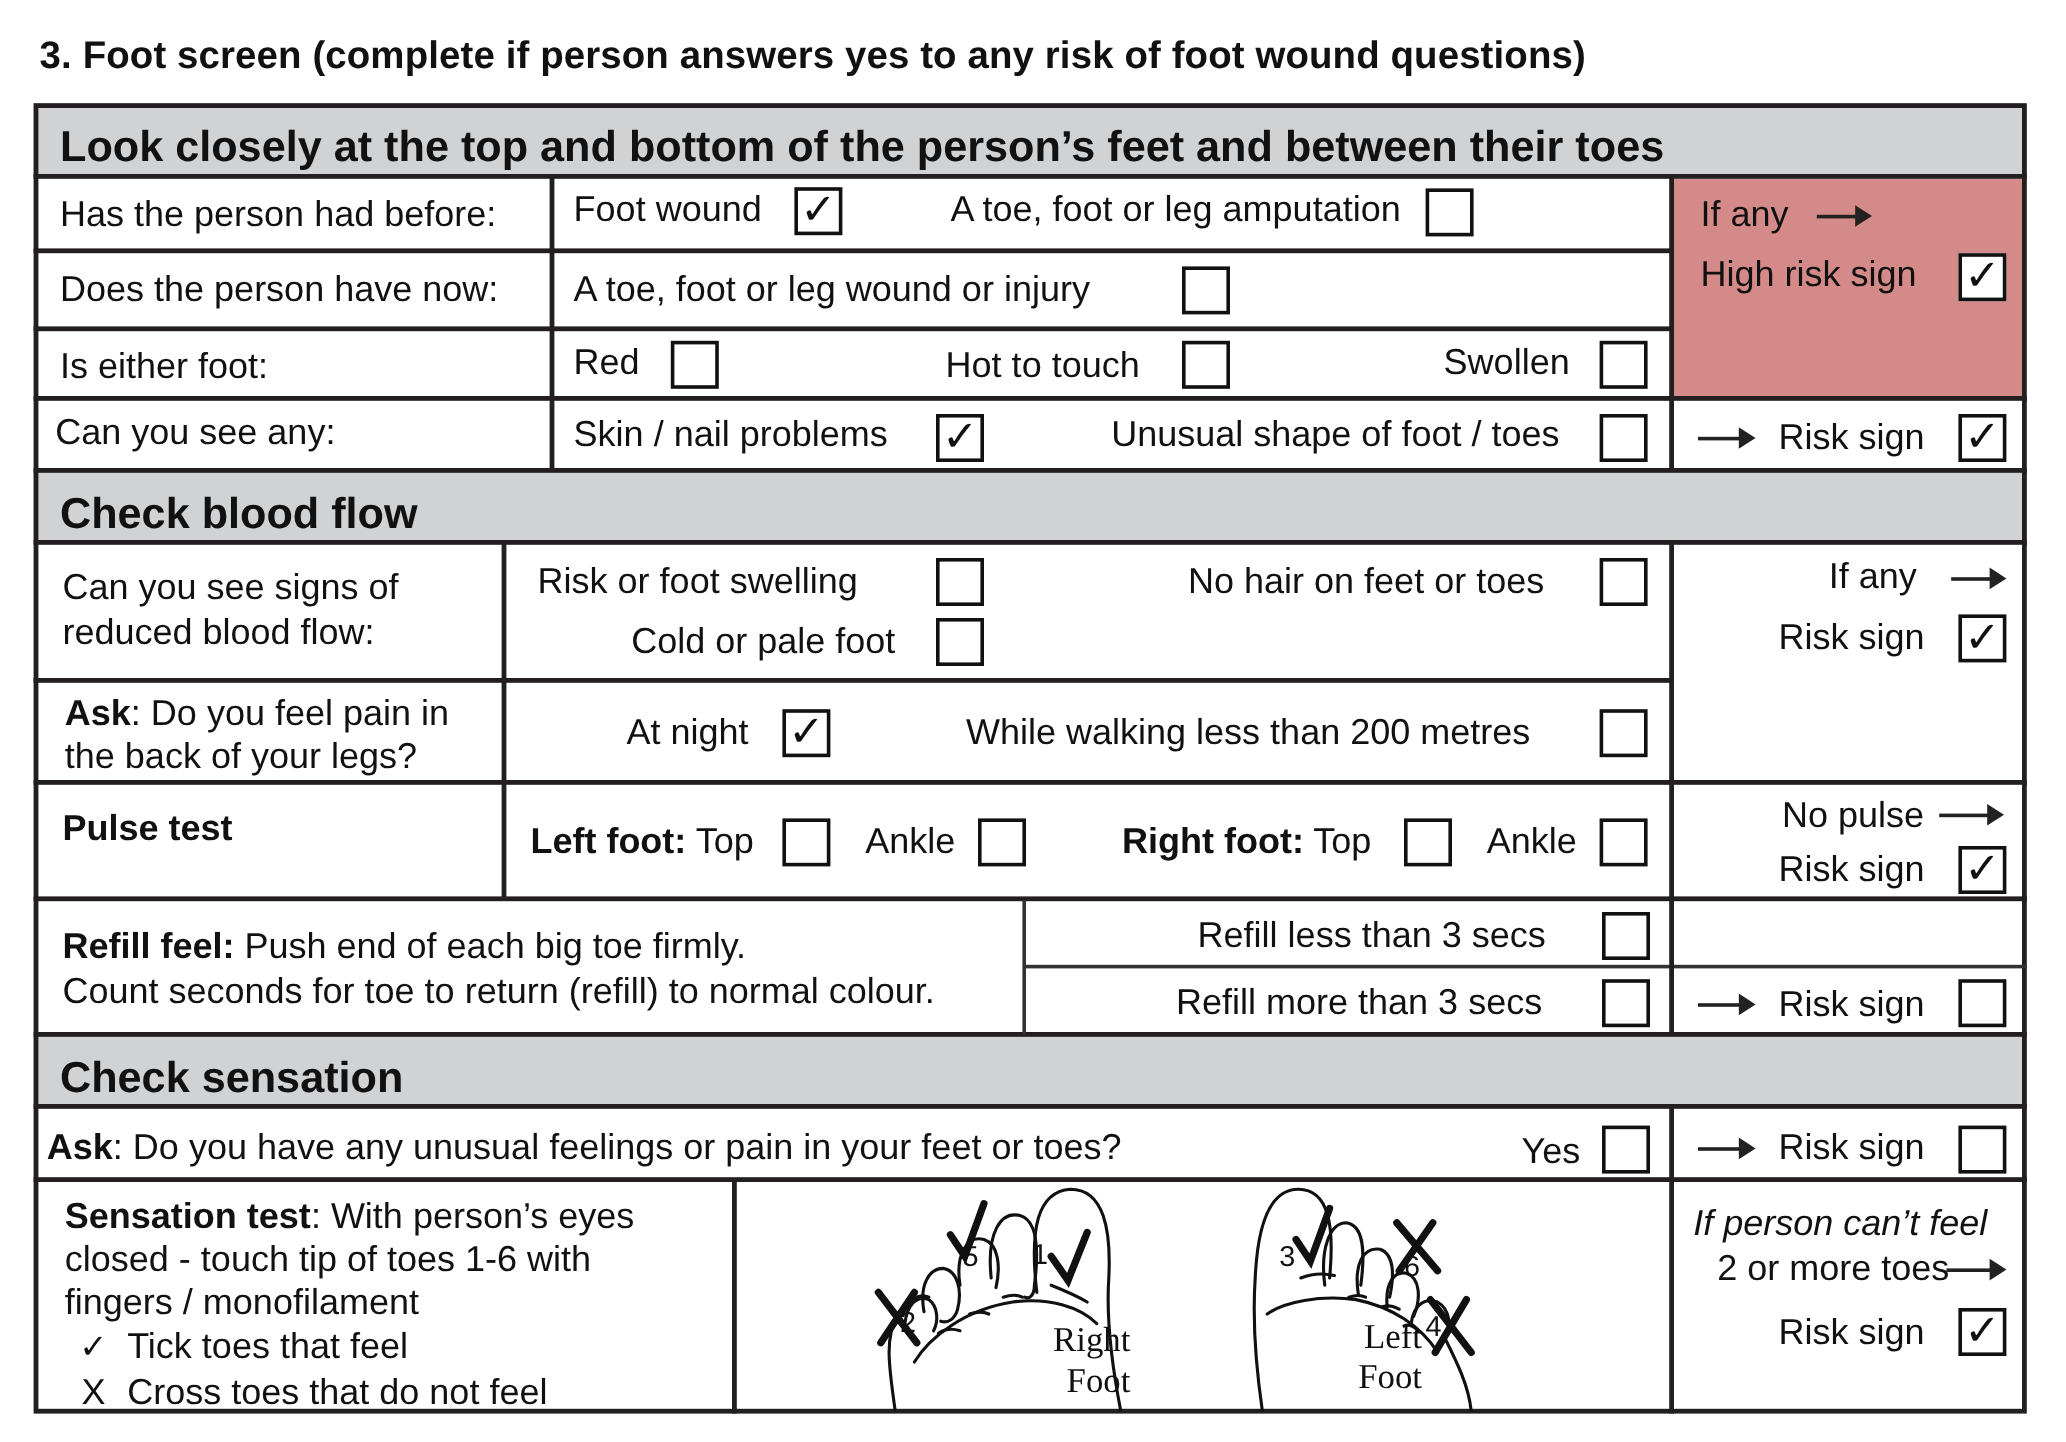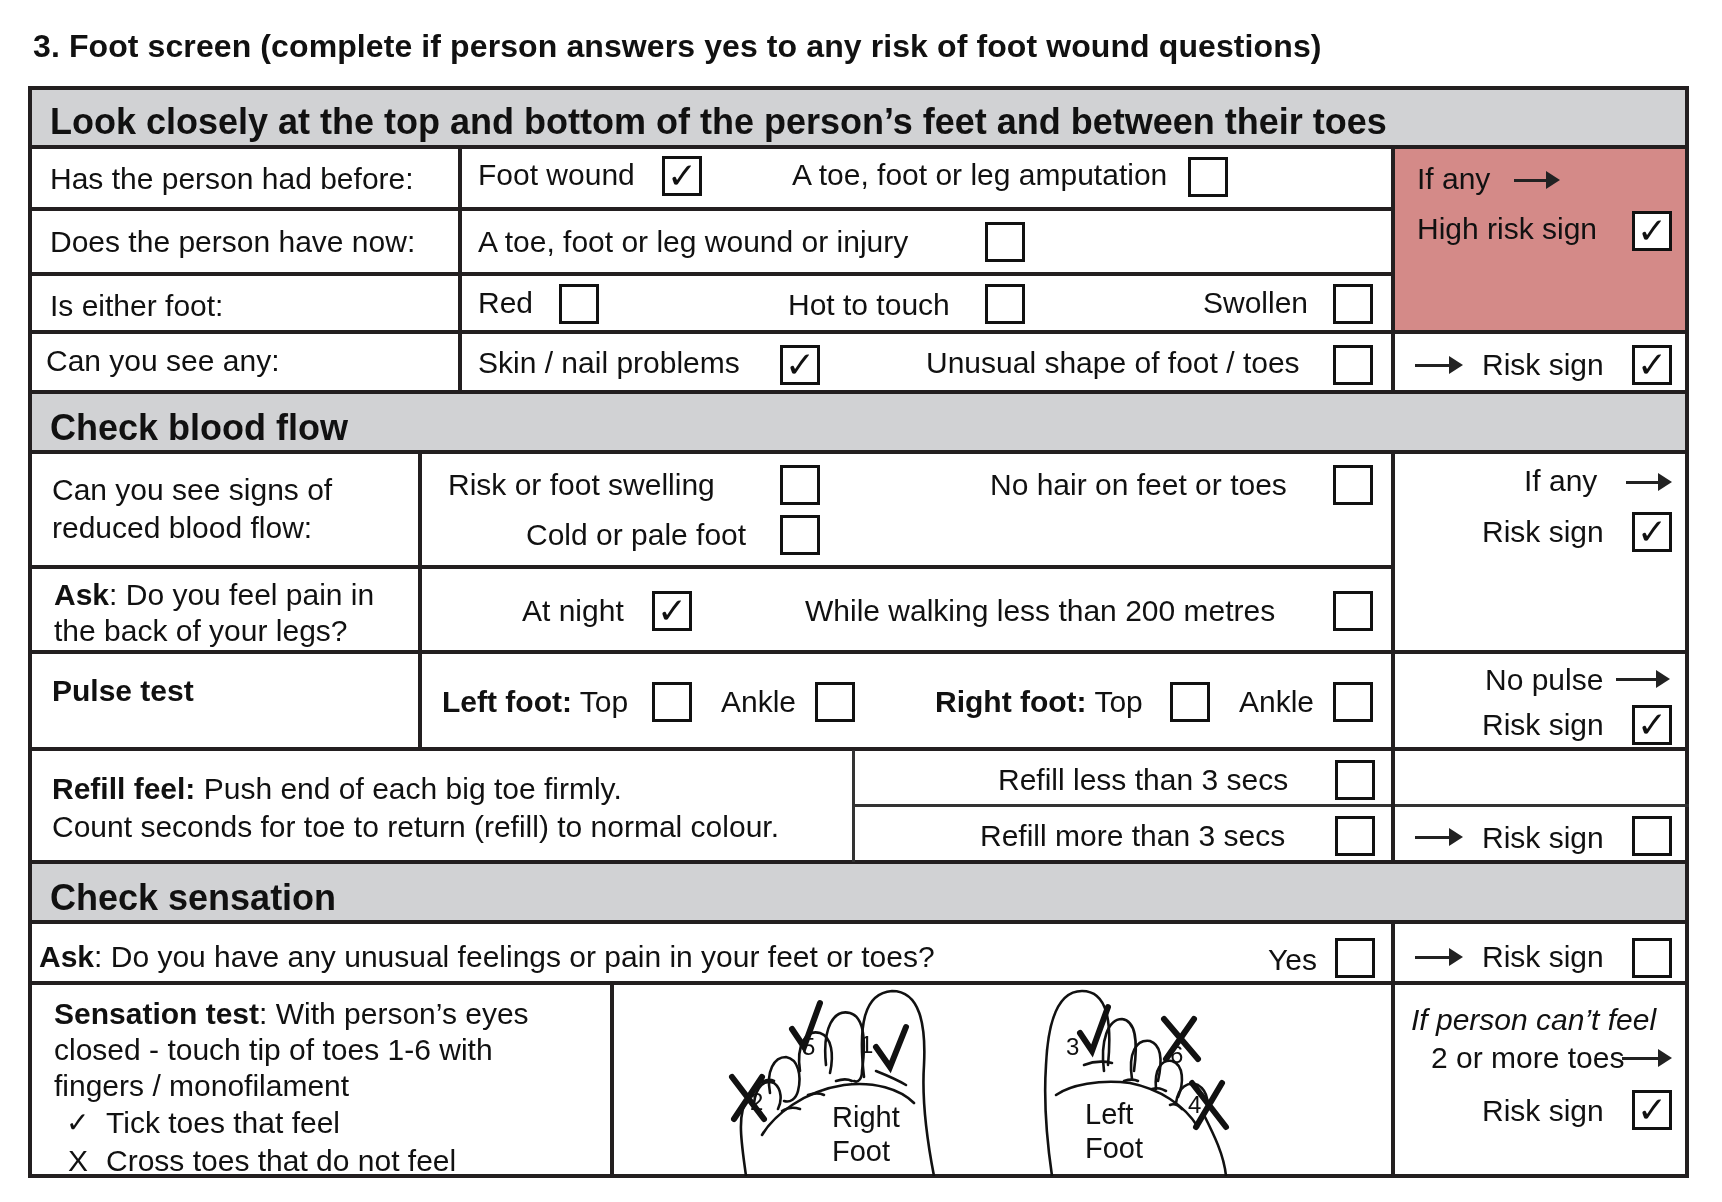--- a/index.html
+++ b/index.html
@@ -13,21 +13,21 @@
   .vline { position:absolute; width:4px; background:#231f20; }
   .thin { background:#333; }
   .pink { position:absolute; background:#d48a88; }
   .txt { position:absolute; font-size:30px; white-space:nowrap; line-height:1; }
   .hdr { position:absolute; font-size:36px; font-weight:bold; white-space:nowrap; line-height:1; }
   .b { font-weight:bold; }
   .cb { position:absolute; width:34px; height:34px; border:3.5px solid #111; background:#fff; box-sizing:content-box; }
   .cb .tick { position:absolute; left:0; top:-4px; width:34px; text-align:center; font-size:36px; line-height:42px; font-family:"DejaVu Sans", sans-serif; }
   .arrow { position:absolute; height:3px; background:#222; }
   .arrow::after { content:""; position:absolute; right:-4px; top:-8px; border-left:14px solid #222; border-top:9.5px solid transparent; border-bottom:9.5px solid transparent; }
-  .footlbl { position:absolute; font-size:29px; line-height:1.18; text-align:left; }
+  .footlbl { position:absolute; font-size:29px; line-height:1.18; text-align:right;font-family:Liberation Serif, serif; }
 </style>
 </head>
 <body>
 
 <div class="abs title">3. Foot screen (complete if person answers yes to any risk of foot wound questions)</div>
 
 <div class="band" style="top:86px;height:61px;"></div>
 <div class="band" style="top:392px;height:60px;"></div>
 <div class="band" style="top:862px;height:60px;"></div>
 

